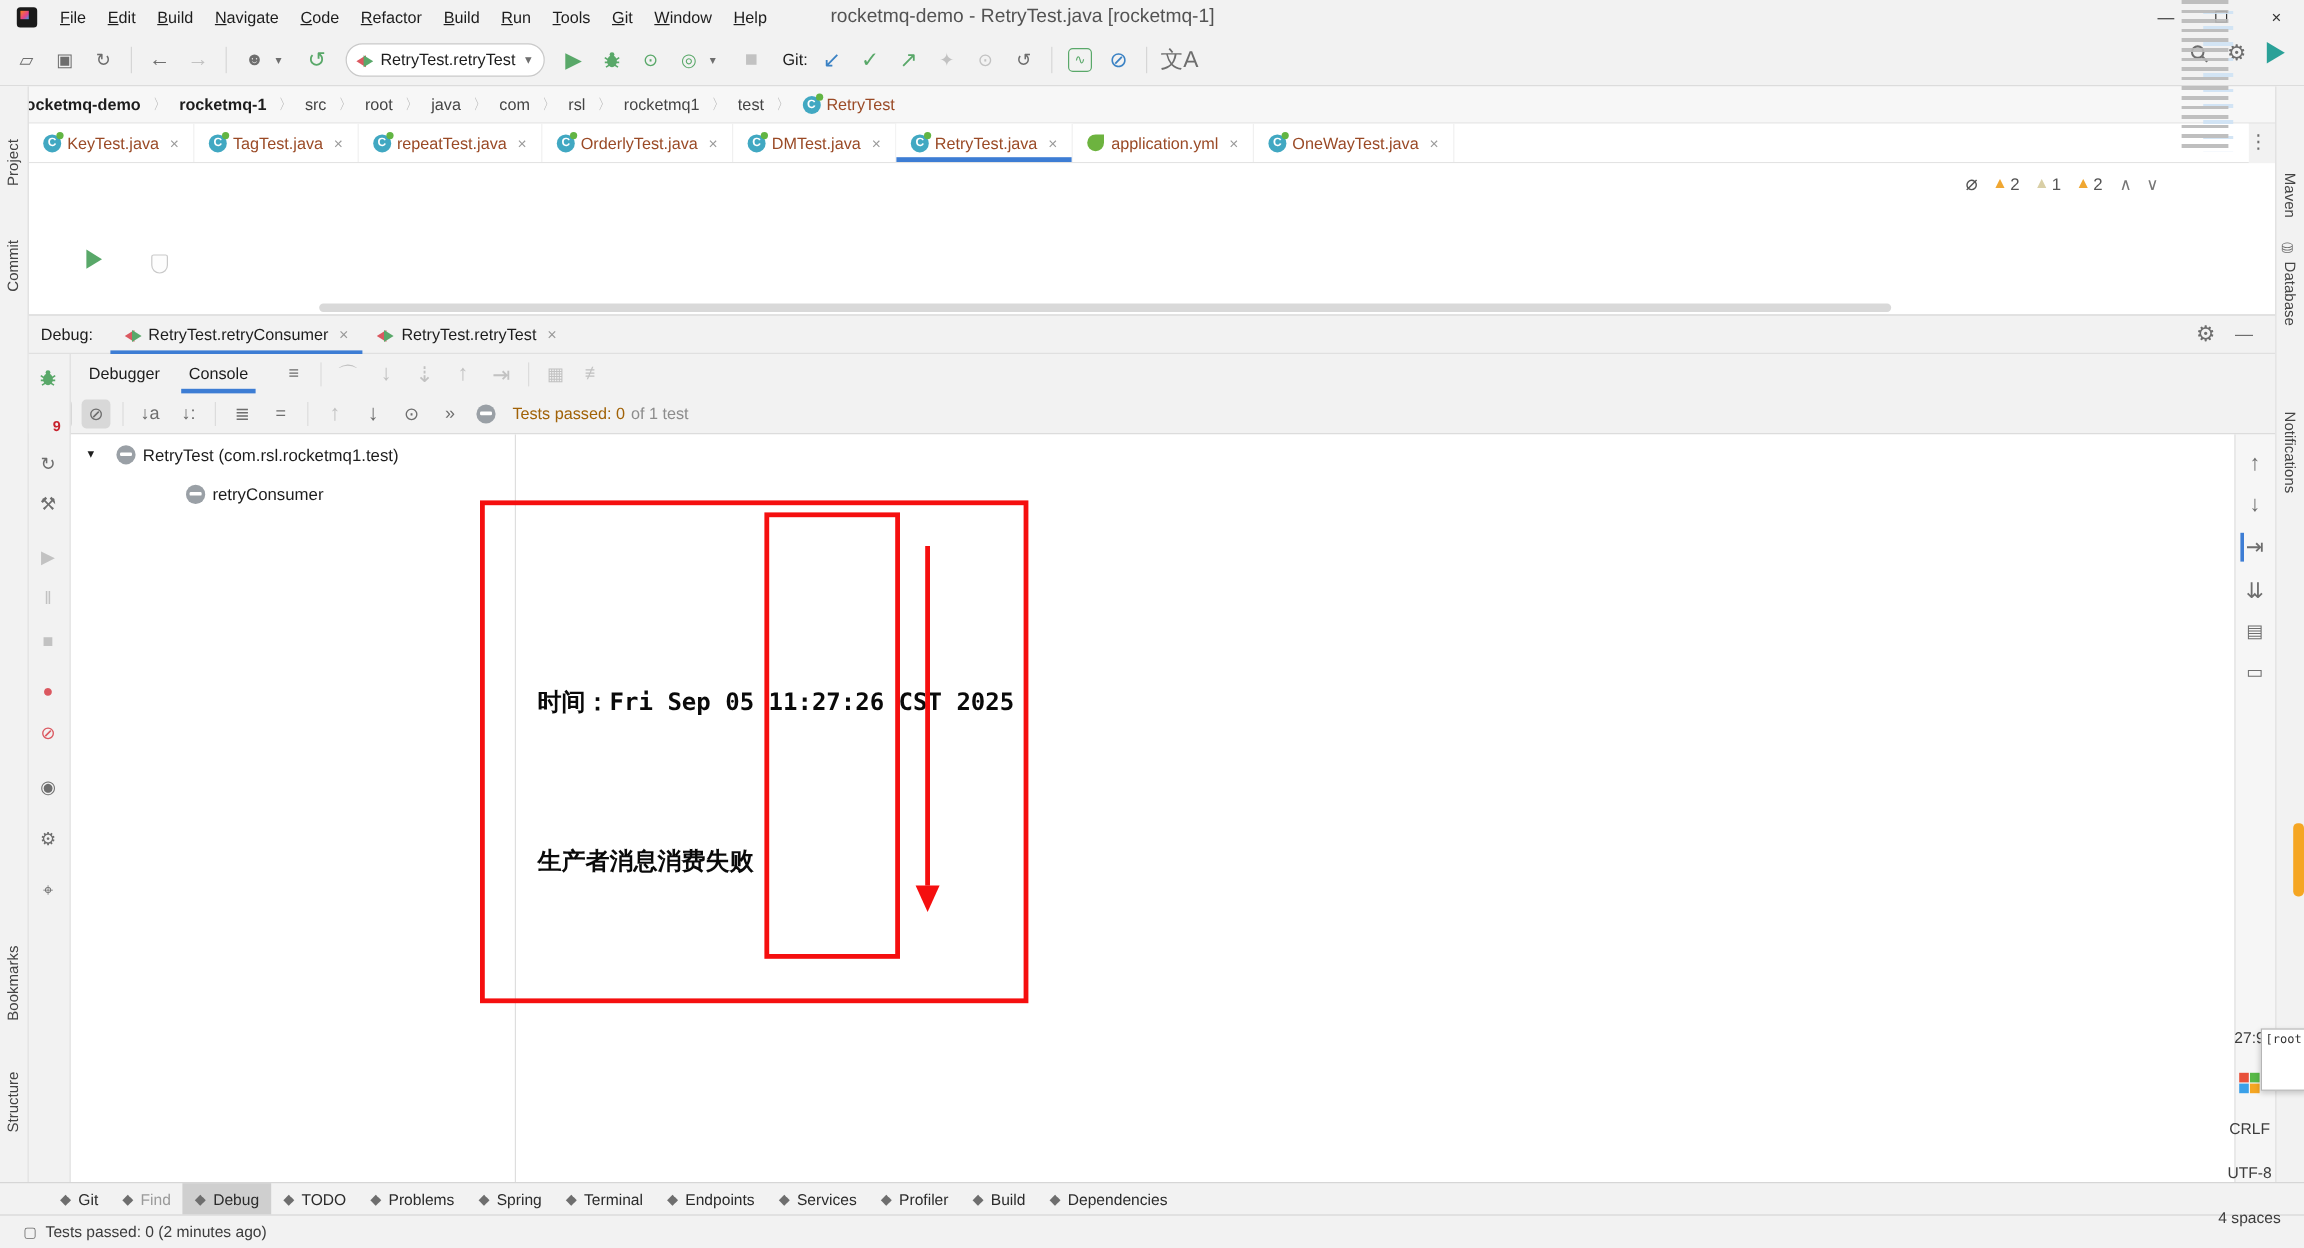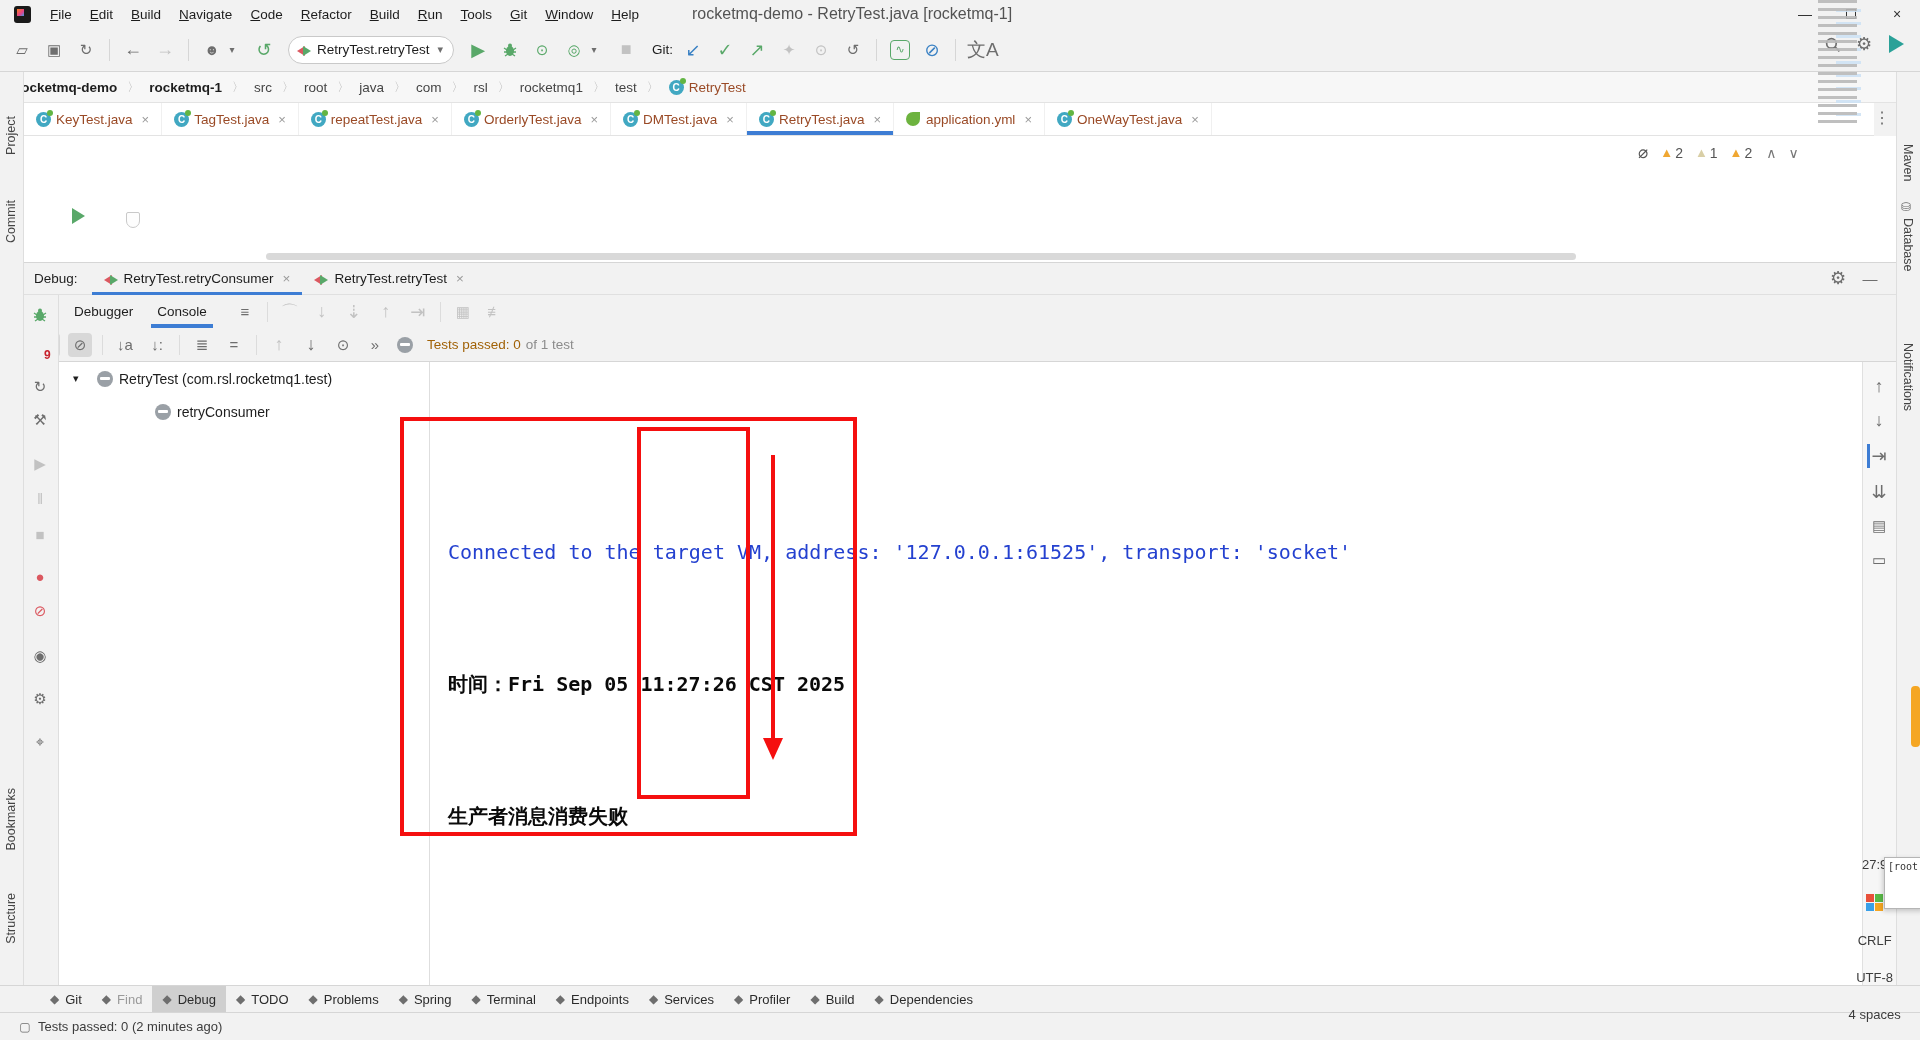--- a/index.html
+++ b/index.html
@@ -488,21 +488,20 @@
         <span class="stop-circle"></span>
         <span>retryConsumer</span>
       </div>
     </div>
 
   <div id="console" class="abs">
     <div id="console-text">
       
     
       
-        <div class="cline" data-type="sys"><span>Connected to the target VM, address: '127.0.0.1:61525', transport: 'socket'</span></div>
       
         <div class="cline" data-type="out"><span>时间：Fri Sep 05 11:27:26 CST 2025</span></div>
       
         <div class="cline" data-type="out"><span>生产者消息消费失败</span></div>
       
         
       
         
       
         

